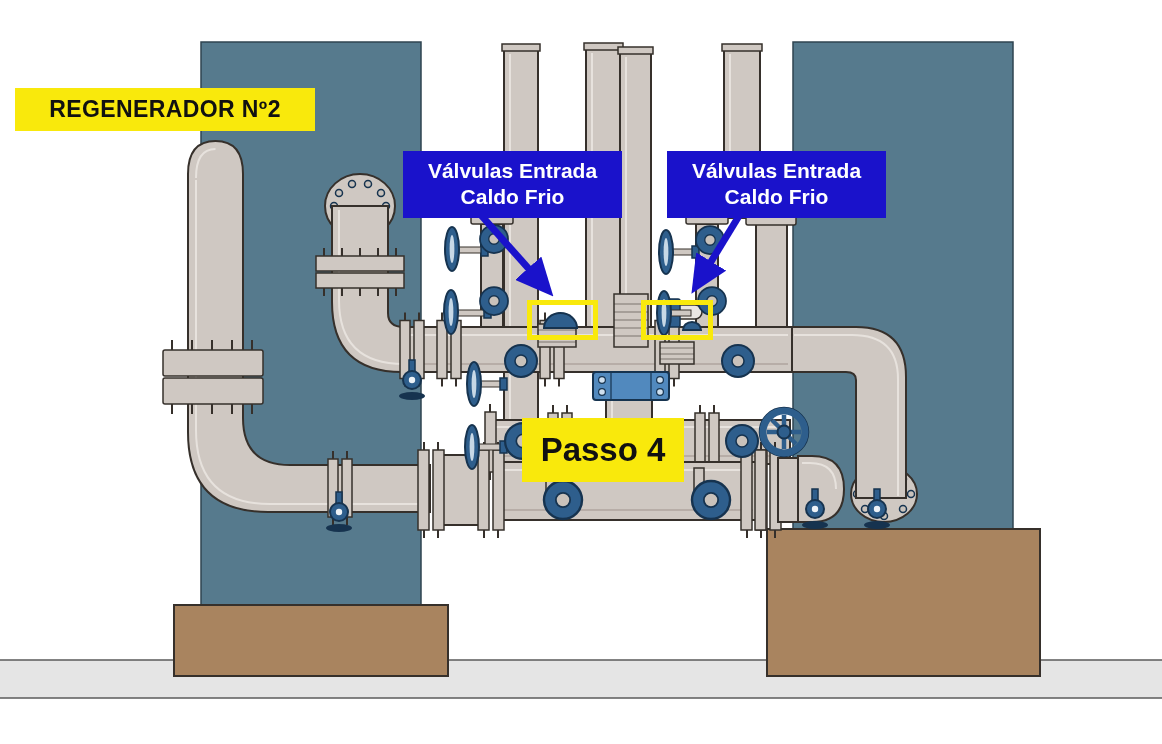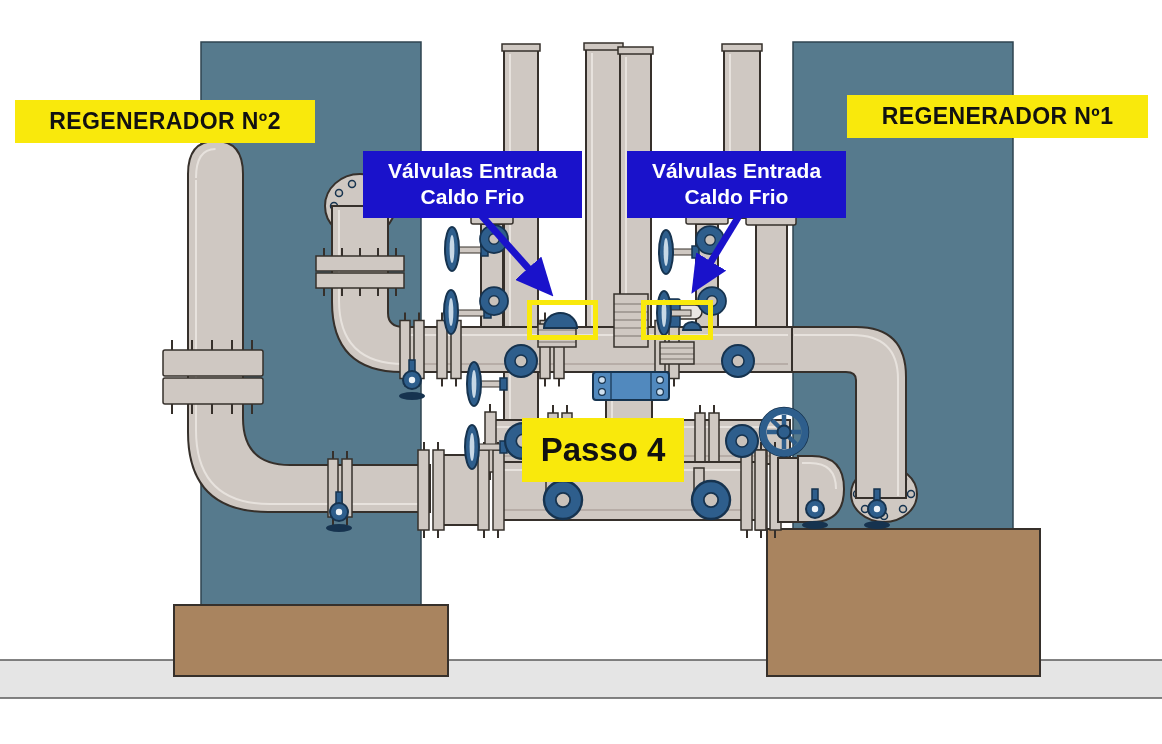--- a/index.html
+++ b/index.html
@@ -21,21 +21,21 @@
   .rib{stroke:var(--outline);stroke-width:1;opacity:.55;}
   .vblue{fill:var(--valve);stroke:var(--valve-dark);stroke-width:2;}
   .bore{fill:var(--bore);stroke:var(--valve-dark);stroke-width:1.5;}
   .slit{fill:#C7D8E6;}
   .hl{stroke:var(--pipe-light);stroke-width:2;fill:none;}
   .sh{stroke:var(--pipe-shade);stroke-width:1.5;fill:none;}
   .arrow{stroke:var(--label-blue);stroke-width:7;fill:none;}
   .label{position:absolute;box-sizing:border-box;text-align:center;font-weight:bold;}
   .ylabel{background:var(--yellow);color:#111;display:flex;align-items:center;justify-content:center;
           font-size:23px;letter-spacing:.4px;white-space:nowrap;}
-  .blabel{background:var(--label-blue);color:#fff;font-size:21px;line-height:26px;padding-top:7px;}
+  .blabel{background:var(--label-blue);color:#fff;font-size:21px;line-height:26px;padding-top:7px;margin-left:40px;}
   .passo{background:var(--yellow);color:#111;display:flex;align-items:center;justify-content:center;
          font-size:33px;}
   .ybox{position:absolute;box-sizing:border-box;border:5px solid var(--yellow);background:transparent;}
 </style>
 </head>
 <body>
 
 <div class="stage">
 <svg width="1162" height="744" viewBox="0 0 1162 744">
   <defs>
@@ -302,23 +302,22 @@
 
   <g>
     <line x1="480" y1="214" x2="545" y2="287" class="arrow" marker-end="url(#ah)"></line>
     <line x1="742" y1="211" x2="698" y2="283" class="arrow" marker-end="url(#ah)"></line>
   </g>
 </svg>
 
 <div class="ybox" style="left:527px;top:300px;width:71px;height:40px"></div>
 <div class="ybox" style="left:641px;top:300px;width:72px;height:40px"></div>
 
-<div class="label ylabel" style="left:15px;top:100px;width:300px;height:43px">REGENERADOR Nº2</div>
-
-<div class="label ylabel" style="left:847px;top:95px;width:301px;height:43px">REGENERADOR Nº1</div>
+<div class="label ylabel" style="left:15px;top:88px;width:300px;height:43px">REGENERADOR Nº2</div>
+
 
 <div class="label blabel" style="left:363px;top:151px;width:219px;height:67px">
   <div>Válvulas Entrada</div>
   <div>Caldo Frio</div>
 </div>
 
 <div class="label blabel" style="left:627px;top:151px;width:219px;height:67px">
   <div>Válvulas Entrada</div>
   <div>Caldo Frio</div>
 </div>

